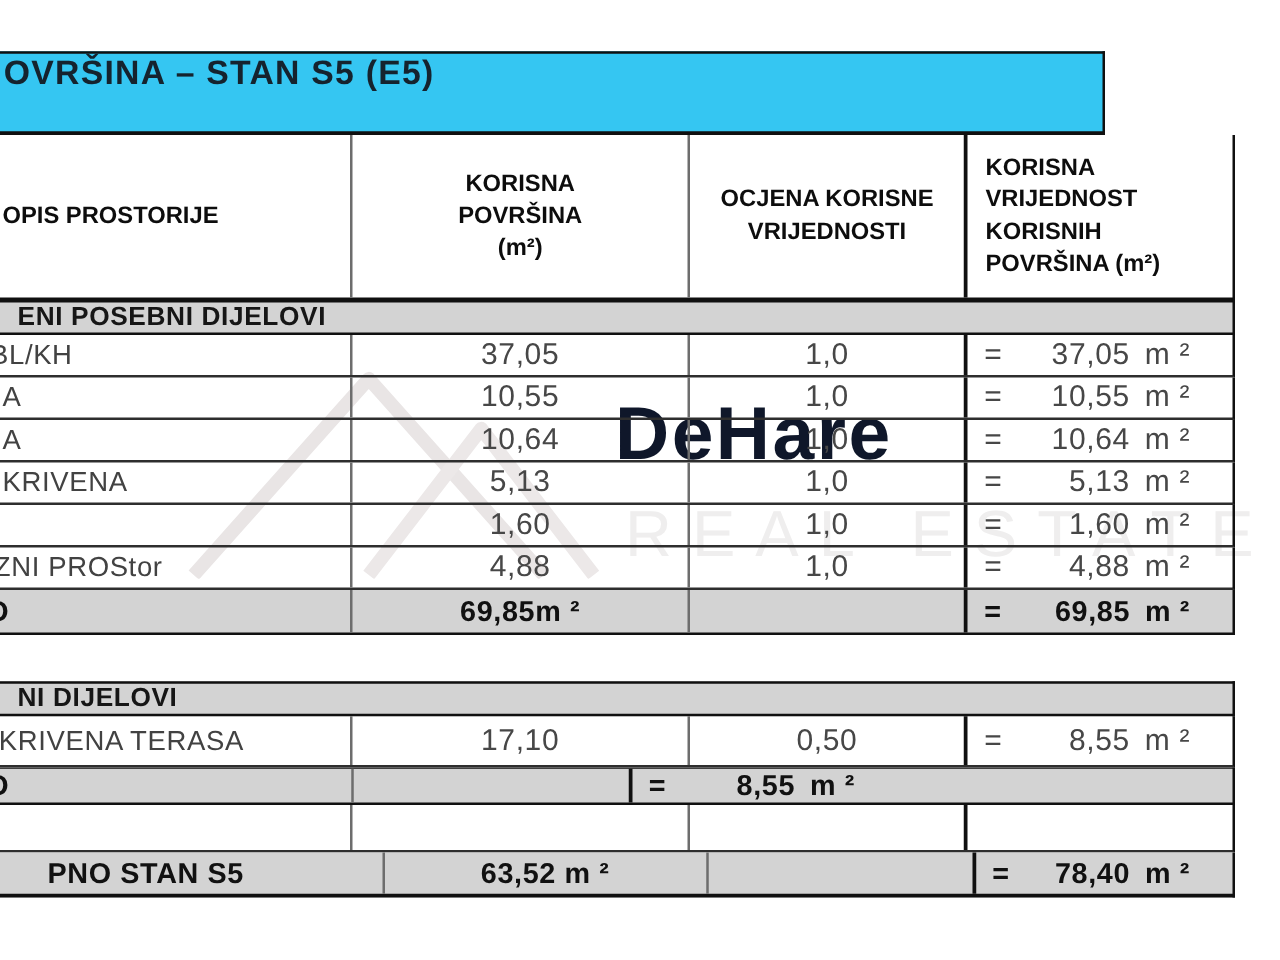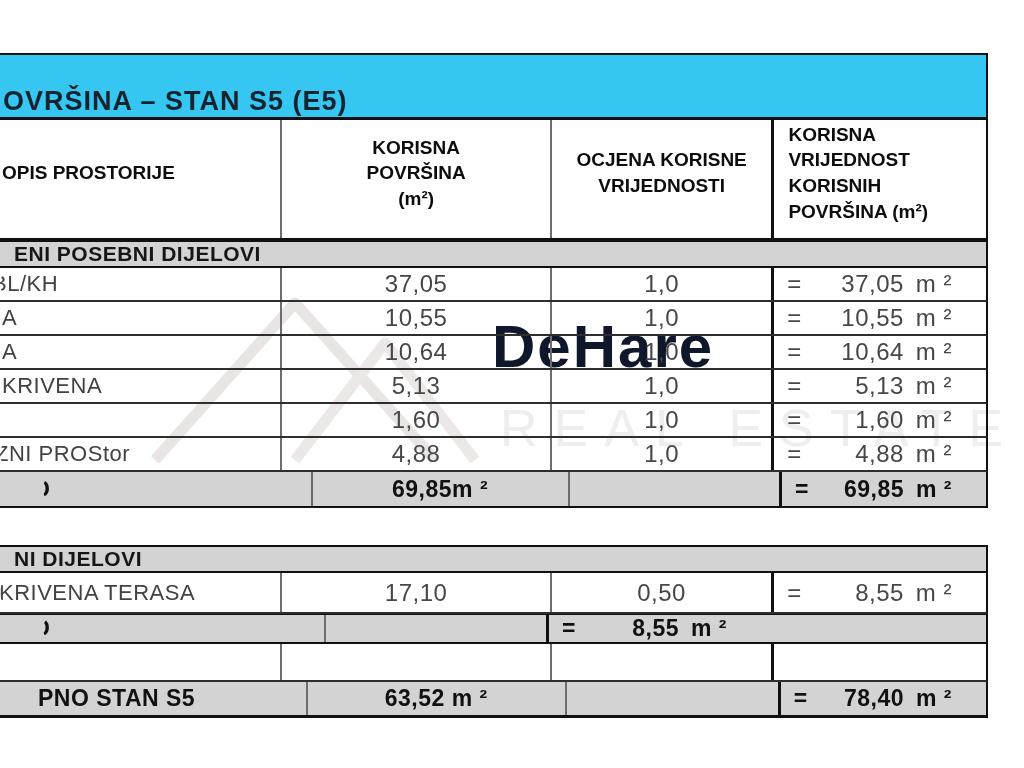--- a/index.html
+++ b/index.html
@@ -25,42 +25,41 @@
     position:absolute;left:492px;top:312px;
     font-size:60px;font-weight:bold;color:#0f172a;letter-spacing:2px;
   }
   .wm-sub{
     position:absolute;left:500px;top:398px;
     font-size:52px;color:#efeeee;letter-spacing:16px;white-space:nowrap;
   }
   
   .banner{
     position:absolute;left:0;top:41px;z-index:2;
-    width:988px;height:67px;
+    width:884px;height:67px;
     background:var(--banner);
     border-top:2px solid var(--line-dark);
     border-bottom:3px solid var(--line-dark);
     border-right:2px solid var(--line-dark);
-    display:flex;align-items:flex-end;
+    display:flex;align-items:flex-start;
     padding-left:3px;
-    margin-top:12px;
   }
   .banner .title{
     font-size:27px;font-weight:bold;color:#15232e;letter-spacing:1px;
   }
   
   .tbl{position:absolute;left:0;z-index:1;width:988px;}
   .t1{top:108px;}
   .t2{top:545px;}
   .row{
     display:flex;width:988px;
     border-right:2px solid var(--line-dark);
   }
   .cell{display:flex;align-items:center;overflow:hidden;}
-  .c1{width:281px;padding-left:2px;border-radius:30px;}
+  .c1{width:281px;padding-left:2px;}
   .c2{width:270px;border-left:2px solid var(--line-soft);justify-content:center;}
   .c3{width:222px;border-left:2px solid var(--line-soft);justify-content:center;}
   .c4{width:215px;border-left:3px solid var(--line-dark);
       justify-content:space-between;padding:0 34px 0 13px;}
   .val-group{display:flex;align-items:baseline;gap:12px;}
   
   .hdr{height:132px;border-bottom:2px solid var(--line-dark);background:transparent;}
   .hdr .cell{font-size:19px;font-weight:bold;color:#0d0d0d;line-height:1.35;
              white-space:pre-line;}
   .hdr .c2,.hdr .c3{text-align:center;}
@@ -72,21 +71,21 @@
        align-items:center;display:flex;}
   .sec .sec-label{font-size:21px;font-weight:bold;color:#161616;
        letter-spacing:.5px;white-space:nowrap;padding-left:14px;}
   
   .data{height:34px;border-bottom:2px solid var(--line-mid);}
   .data .cell{font-size:24px;color:#474747;letter-spacing:.5px;white-space:nowrap;}
   .data .c1{font-size:22px;color:#424242;}
   .t2 .data{height:41px;}
   
   .sub,.total{background:var(--gray);border-bottom:2px solid var(--line-dark);}
-  .sub{height:36px;padding-left:43px;}
+  .sub{height:36px;}
   .t2 .sub{height:30px;border-top:1px solid var(--line-dark);}
   .total{height:36px;border-bottom:3px solid var(--line-dark);padding-left:36px;}
   .sub .cell,.total .cell{font-size:23px;font-weight:bold;color:#111;
        letter-spacing:.5px;white-space:nowrap;}
   
   .emptyrow{height:38px;background:transparent;border-bottom:2px solid var(--line-mid);}
   
   .clipB{margin-left:-10px;}
   .clipZ{margin-left:-7px;}
   .clipO{margin-left:-13px;}

